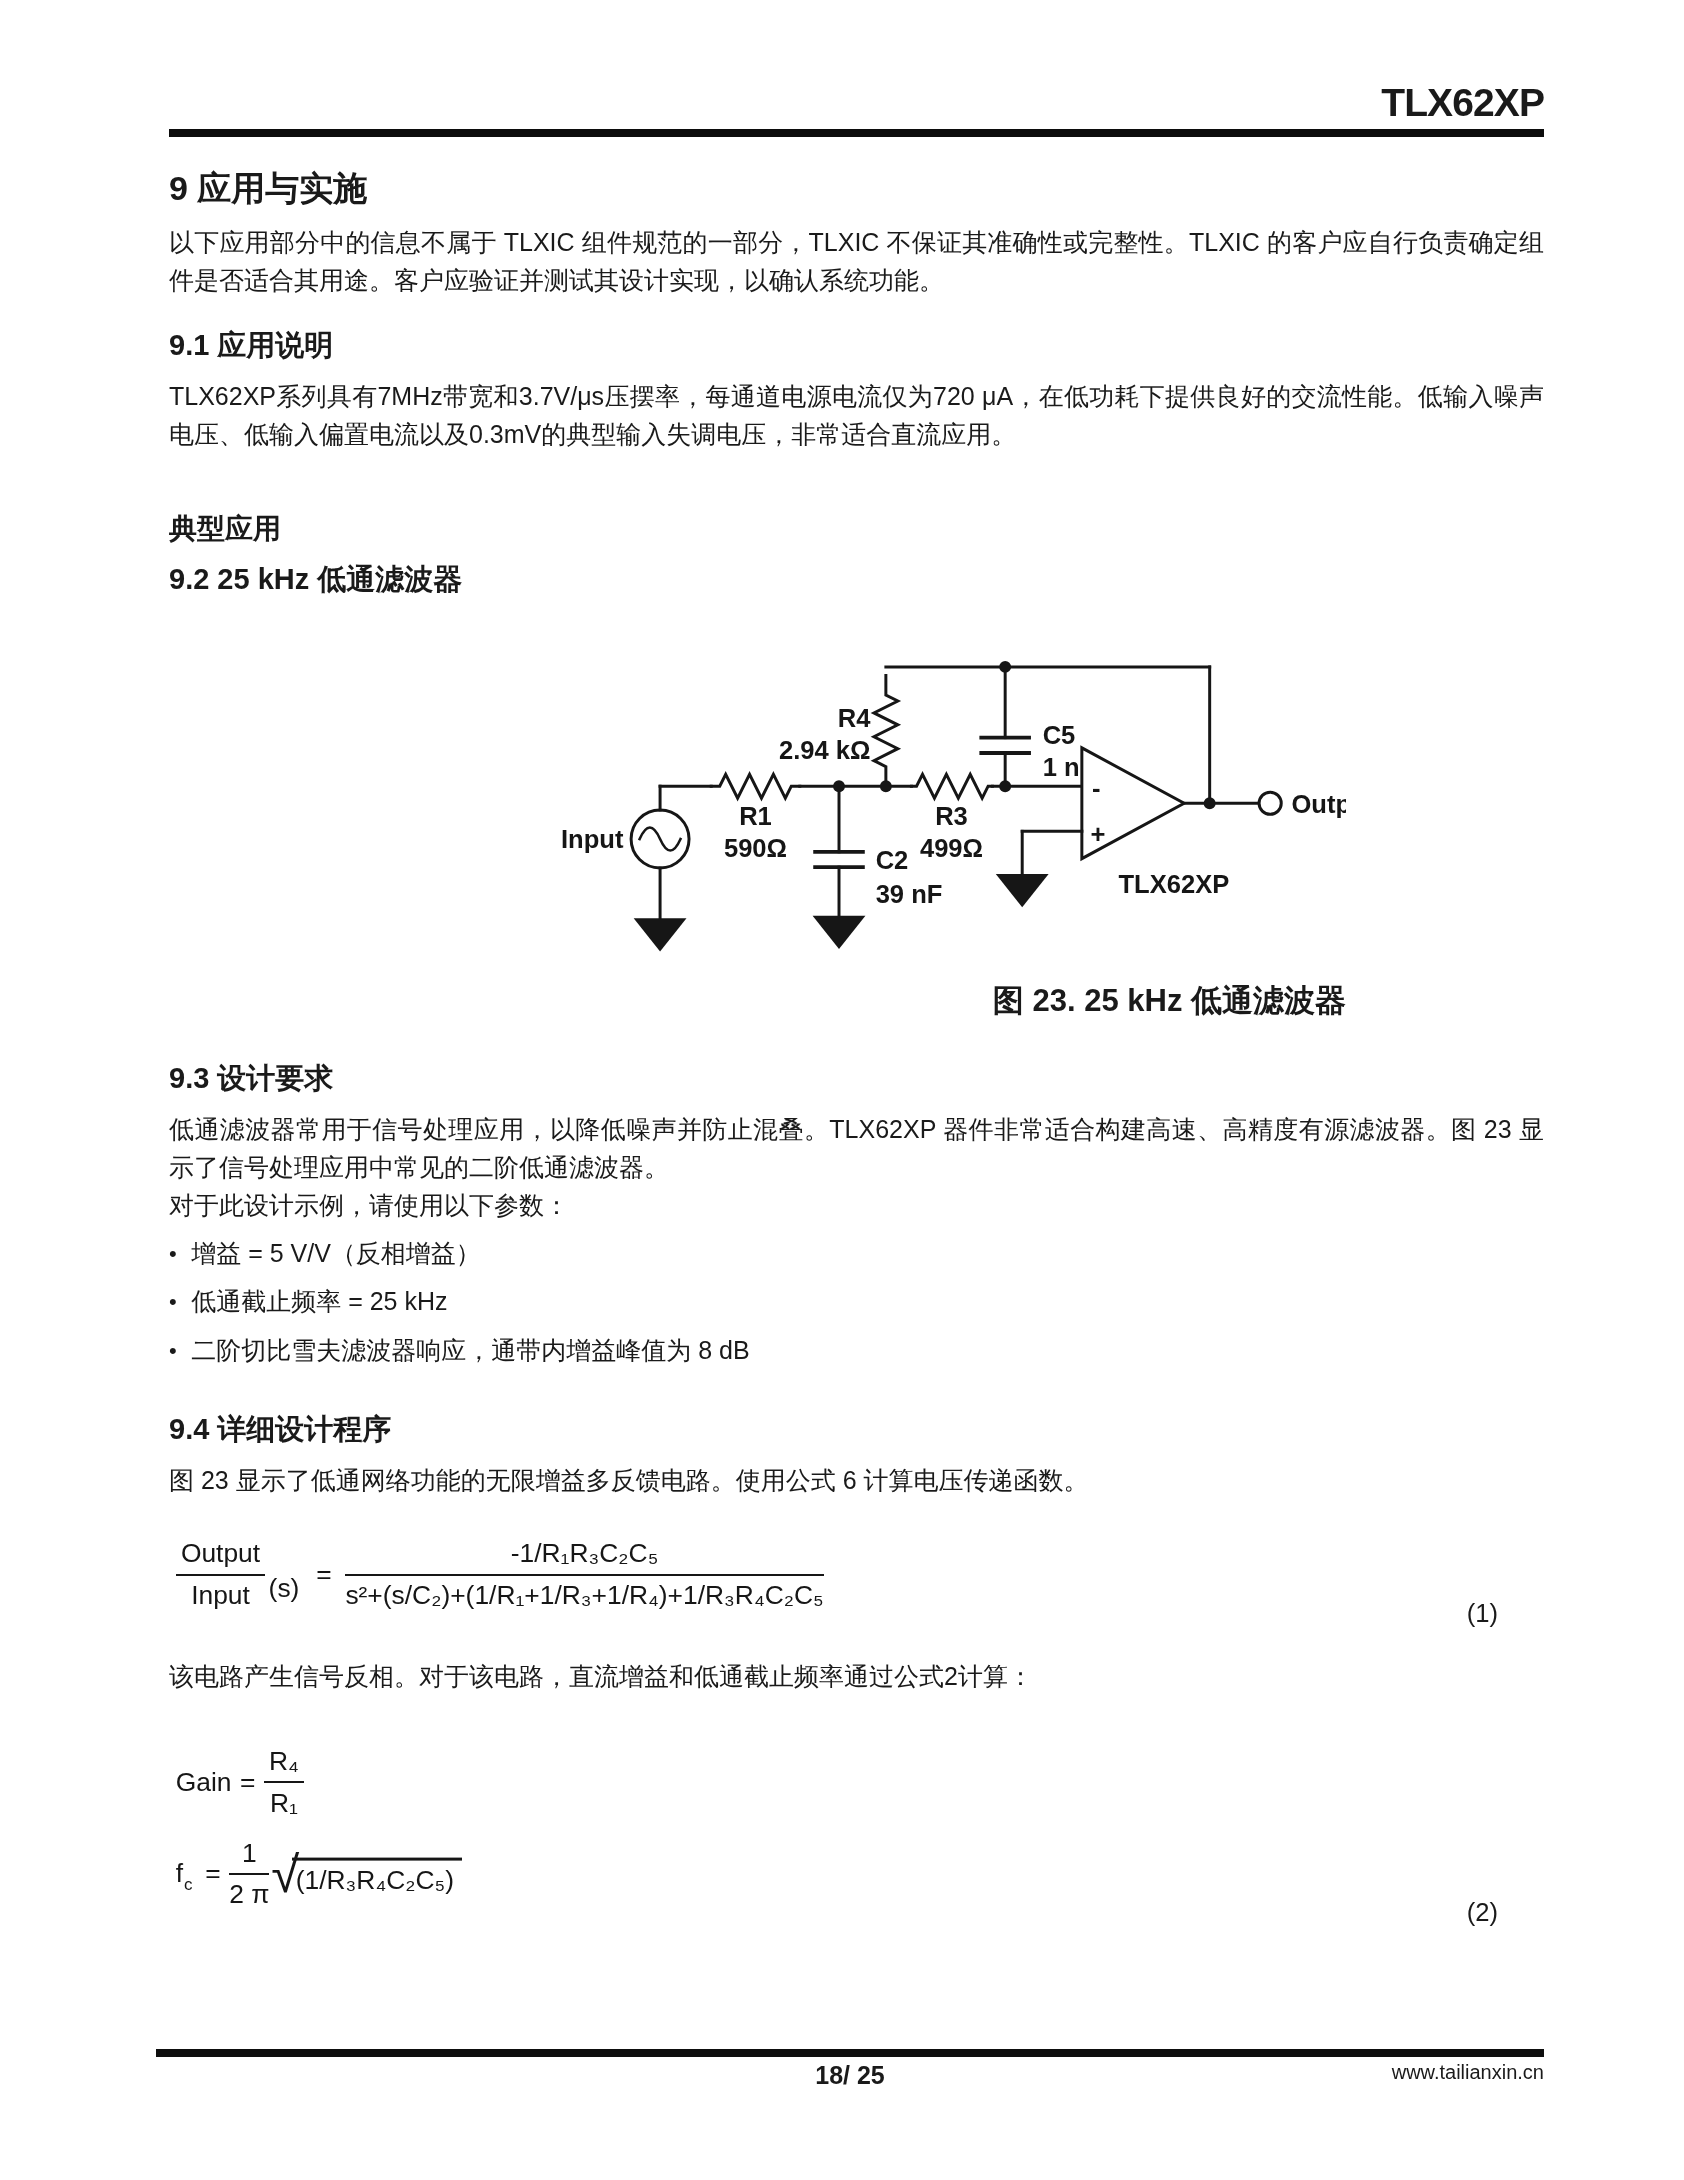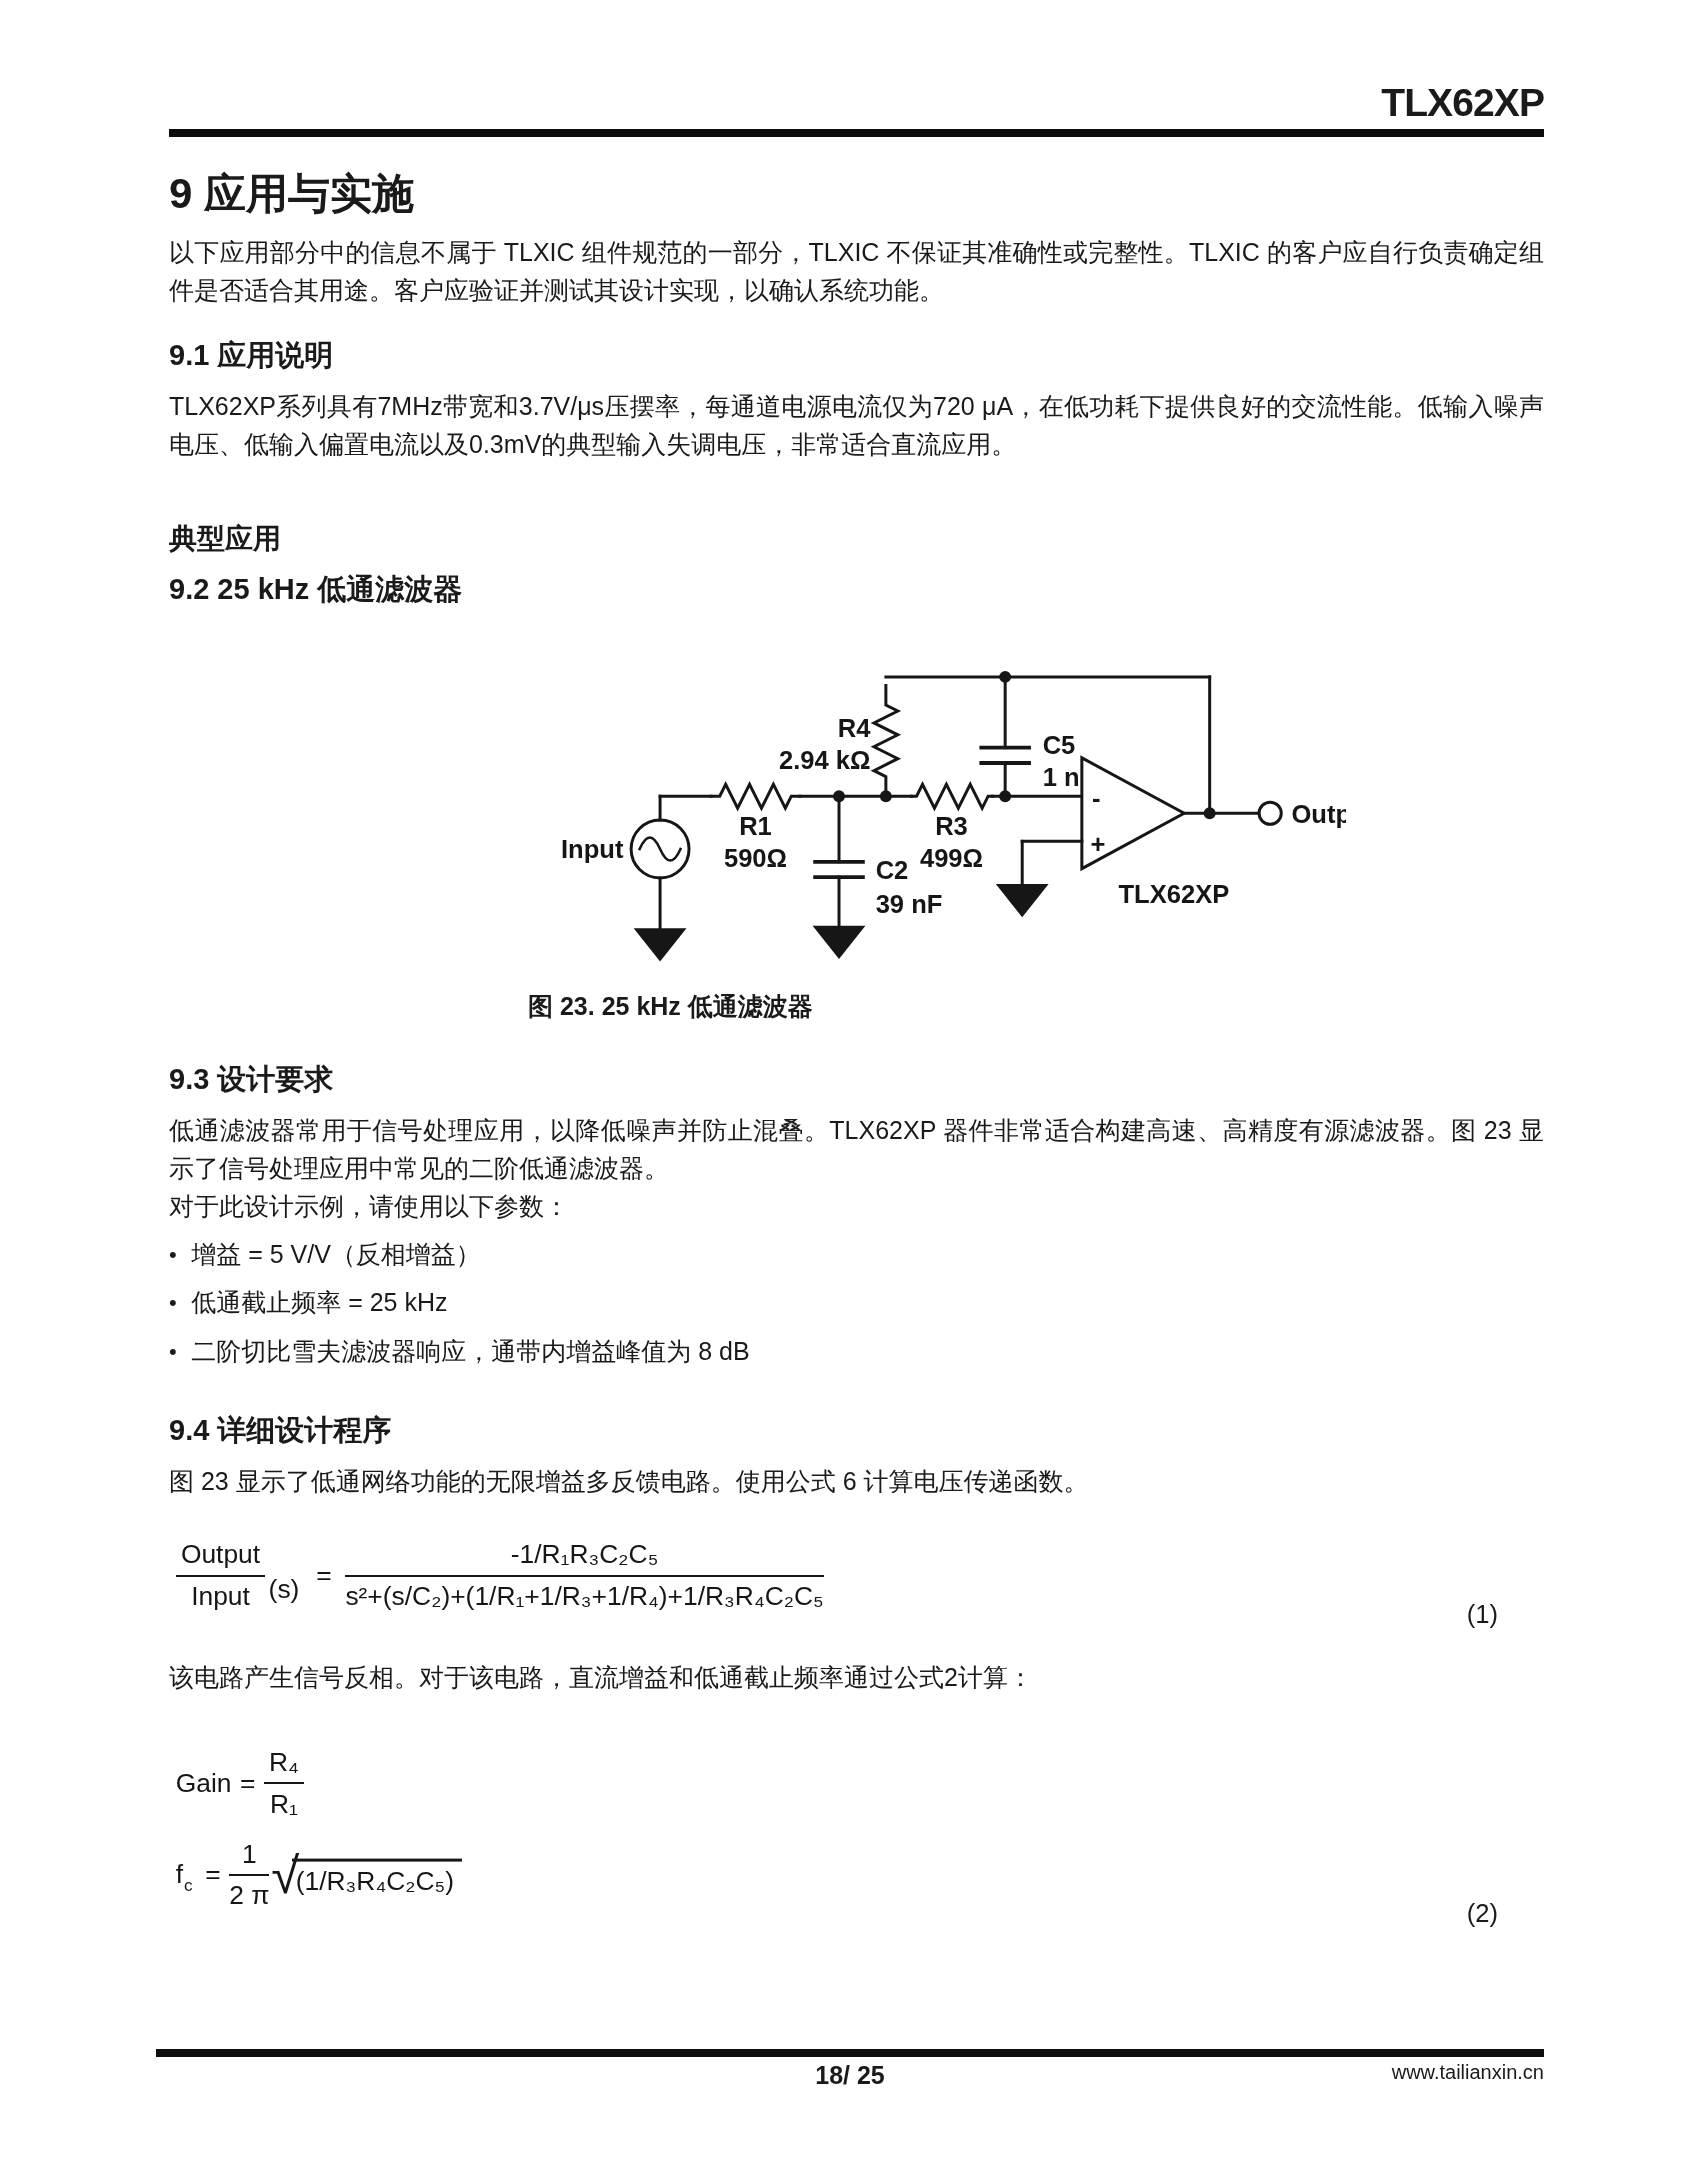--- a/index.html
+++ b/index.html
@@ -10,35 +10,35 @@
     font-family:"Liberation Sans","DejaVu Sans",sans-serif;
     position:relative;
     overflow:hidden;
   }
   .header { padding:83px 141px 0 169px; }
   .doc-title { text-align:right; font-size:39px; font-weight:800; letter-spacing:-0.9px; line-height:1; }
   .header-rule { margin-top:6.8px; height:8.5px; background:#0c0c0c; }
 
   .content { padding:0 141px 0 169px; }
 
-  h1.sec { font-size:42px; font-weight:800; margin-top:29px; }
+  h1.sec { font-size:34px; font-weight:800; margin-top:29px; }
   h2.sec { font-size:29px; font-weight:800; margin-top:27px; }
   .typical { font-size:28px; font-weight:700; margin-top:57px; }
   h2.after-typical { margin-top:12px; }
 
   p.body { font-size:25px; line-height:1.52; margin-top:11px; text-align:justify; }
   p.body-cont { font-size:25px; line-height:1.52; text-align:justify; }
 
   ul.params { list-style:none; margin-top:5.1px; }
   ul.params li { display:flex; align-items:flex-start; gap:14.5px; font-size:25px; line-height:1.5; margin-top:11px; }
   ul.params .marker { font-size:22px; transform:translateY(1.7px); }
 
   .figure { margin:37px 0 0 359px; width:818px; }
   .figure svg { display:block; }
-  .fig-caption { text-align:left; font-size:25px; font-weight:800; margin-top:1.7px; }
+  .fig-caption { text-align:right; font-size:31px; font-weight:800; margin-top:1.7px; }
 
   .eq { display:flex; align-items:center; font-size:26.4px; position:relative; margin-left:6.8px; padding-right:68px; color:#161616; }
   .frac { display:inline-flex; flex-direction:column; text-align:center; }
   .frac .num { border-bottom:2.6px solid #161616; padding:0 5.1px 4.3px; }
   .frac .den { padding-top:4.3px; }
   .eq-arg { transform:translateY(13.6px); margin:0 3.4px 0 1.7px; }
   .eq-sign { margin:0 13.6px; }
   .eq-lhs { margin-right:1.7px; }
   .eq-no { position:absolute; right:46px; bottom:-17px; font-size:25.6px; color:#1a1a1a; }
   .eq1-wrap { margin-top:39px; }

